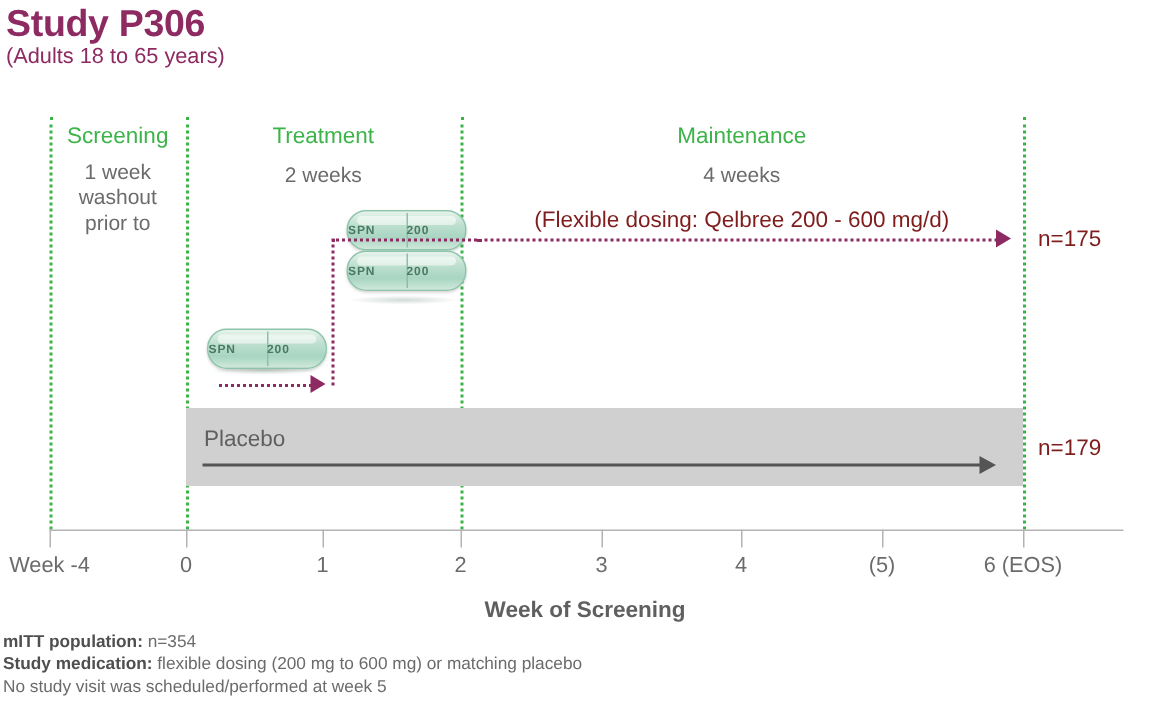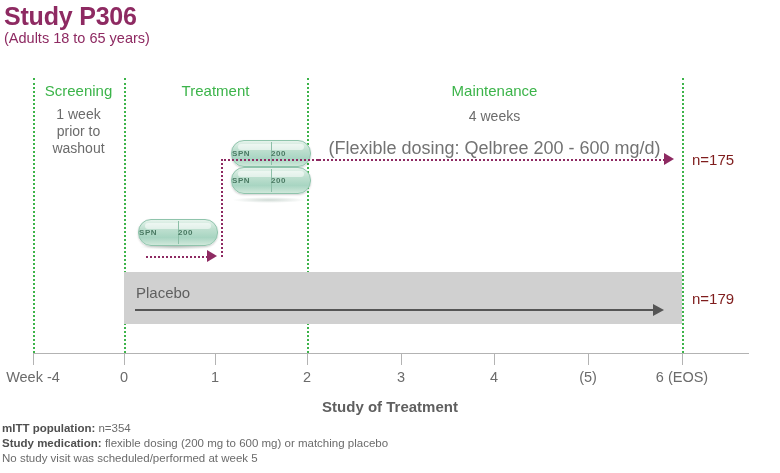--- a/index.html
+++ b/index.html
@@ -141,22 +141,22 @@
   }
   .arrow-right-magenta {
     position: absolute;
     width: 0; height: 0;
     border-top: 6px solid transparent;
     border-bottom: 6px solid transparent;
     border-left: 10px solid #8e2a62;
   }
   .flex-dose {
     position: absolute;
-    font-size: 18px;
-    color: #737373;
+    font-size: 15px;
+    color: #7f1d1d;
     white-space: nowrap;
   }
 
   
   .placebo-bar {
     position: absolute;
     background: #d0d0d0;
   }
   .placebo-label {
     position: absolute;
@@ -236,26 +236,27 @@
 
     <div class="vline" style="left:33px;  top:78px;  height:275px;"></div>
     <div class="vline" style="left:124px; top:78px;  height:275px;"></div>
     <div class="vline" style="left:307px; top:78px;  height:275px;"></div>
     <div class="vline" style="left:682px; top:78px;  height:275px;"></div>
 
     <div class="phase-name" style="left:33px; top:82px; width:91px;">Screening</div>
     <div class="phase-name" style="left:124px; top:82px; width:183px;">Treatment</div>
     <div class="phase-name" style="left:307px; top:82px; width:375px;">Maintenance</div>
 
+    <div class="phase-dur" style="left:124px; top:108px; width:183px;">2 weeks</div>
     <div class="phase-dur" style="left:307px; top:108px; width:375px;">4 weeks</div>
 
     <div class="washout" style="left:33px; top:106px; width:91px;">
       <div>1 week</div>
+      <div>washout</div>
       <div>prior to</div>
-      <div>washout</div>
     </div>
 
     <div class="cap-shadow" style="left:139px; top:244px; width:74px;"></div>
     <div class="capsule" style="left:138px; top:219px;">
       <div class="gloss"></div>
       <div class="divider"></div>
       <div class="cap-left">SPN</div>
       <div class="cap-right">200</div>
     </div>
 
@@ -307,21 +308,21 @@
 
     <div class="tick-label" style="left:-17px; top:369px; width:100px;">Week -4</div>
     <div class="tick-label" style="left:104px; top:369px; width:40px;">0</div>
     <div class="tick-label" style="left:195px; top:369px; width:40px;">1</div>
     <div class="tick-label" style="left:287px; top:369px; width:40px;">2</div>
     <div class="tick-label" style="left:381px; top:369px; width:40px;">3</div>
     <div class="tick-label" style="left:474px; top:369px; width:40px;">4</div>
     <div class="tick-label" style="left:568px; top:369px; width:40px;">(5)</div>
     <div class="tick-label" style="left:647px; top:369px; width:70px;">6 (EOS)</div>
 
-    <div class="axis-title" style="top:398px;">Study of Treatment</div>
+    <div class="axis-title" style="top:398px;">Week of Screening</div>
 
     <div class="foot" style="top:422px;">
       <b>mITT population:</b><span> n=354</span>
     </div>
     <div class="foot" style="top:437px;">
       <b>Study medication:</b><span> flexible dosing (200 mg to 600 mg) or matching placebo</span>
     </div>
     <div class="foot" style="top:452px;">No study visit was scheduled/performed at week 5</div>
 
   </div>

